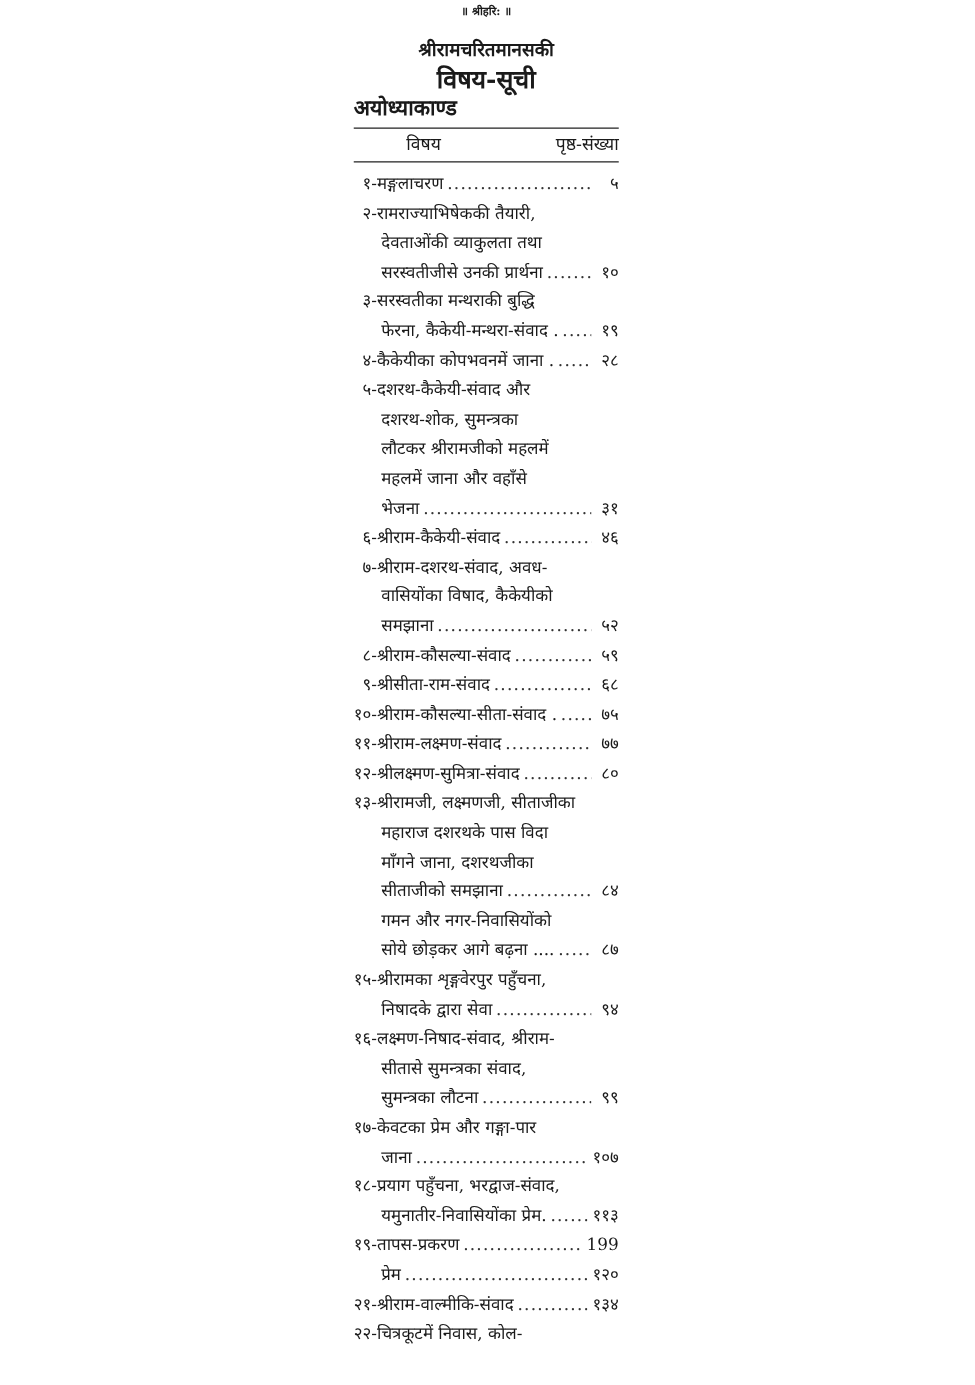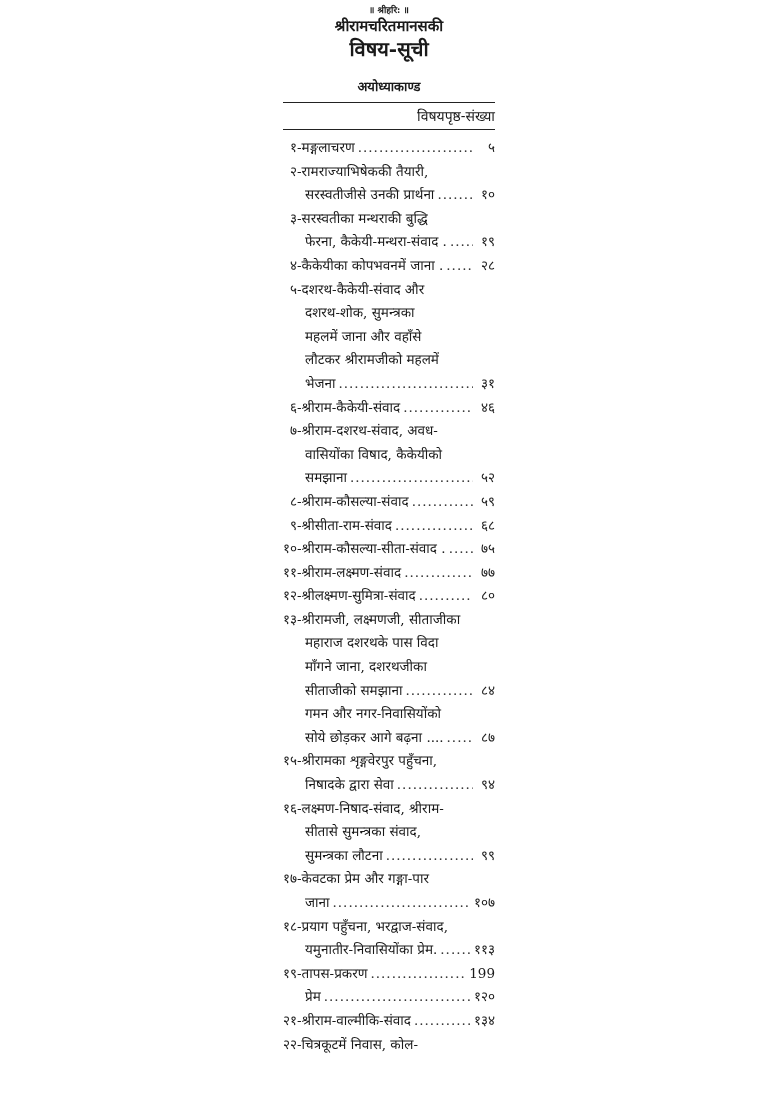--- a/index.html
+++ b/index.html
@@ -28,48 +28,48 @@
       height: 12px;
       line-height: 12px;
       font-weight: bold;
     }
     .title-line {
       text-align: center;
       font-size: 15px;
       font-weight: bold;
       line-height: 20px;
       height: 20px;
-      margin-top: 0;
+      margin-top: 14px;
     }
     .main-title {
       text-align: center;
       font-size: 20px;
       font-weight: bold;
       line-height: 26px;
       height: 26px;
     }
     .kand {
-      text-align: center;
-      font-size: 13px;
+      font-size: 17px;
       font-weight: bold;
       line-height: 18px;
       height: 18px;
-      margin-top: 16px;
+      margin-top: 2px;
     }
     .rule-top {
       border-top: 1.5px solid #222;
       margin-top: 6px;
     }
     .col-header {
       display: flex;
-      justify-content: flex-end;
+      justify-content: space-between;
       align-items: center;
       height: 26px;
       font-size: 14px;
       line-height: 26px;
+      margin-left: 42px;
     }
     .rule-bottom {
       border-top: 1.5px solid #222;
     }
     .toc {
       margin-top: 6px;
       font-size: 13.5px;
     }
     .entry {
       position: relative;
@@ -121,20 +121,23 @@
           <span class="text"><span>१</span><span>-</span><span>मङ्गलाचरण</span></span>
           <span class="leader">................................................................................</span>
           <span class="pg">५</span>
         </div>
       </div>
       <div class="entry">
         <div class="line first single">
           <span class="text"><span>२</span><span>-</span><span>रामराज्याभिषेककी तैयारी,</span></span>
         </div>
         <div class="line cont">
+          <span class="text"><span>देवताओंकी व्याकुलता तथा</span></span>
+        </div>
+        <div class="line cont">
           <span class="text"><span>सरस्वतीजीसे उनकी प्रार्थना</span></span>
           <span class="leader">................................................................................</span>
           <span class="pg">१०</span>
         </div>
       </div>
       <div class="entry">
         <div class="line first single">
           <span class="text"><span>३</span><span>-</span><span>सरस्वतीका मन्थराकी बुद्धि</span></span>
         </div>
         <div class="line cont">
@@ -151,24 +154,24 @@
         </div>
       </div>
       <div class="entry">
         <div class="line first single">
           <span class="text"><span>५</span><span>-</span><span>दशरथ-कैकेयी-संवाद और</span></span>
         </div>
         <div class="line cont">
           <span class="text"><span>दशरथ-शोक, सुमन्त्रका</span></span>
         </div>
         <div class="line cont">
+          <span class="text"><span>लौटकर श्रीरामजीको महलमें</span></span>
+        </div>
+        <div class="line cont">
           <span class="text"><span>महलमें जाना और वहाँसे</span></span>
-        </div>
-        <div class="line cont">
-          <span class="text"><span>लौटकर श्रीरामजीको महलमें</span></span>
         </div>
         <div class="line cont">
           <span class="text"><span>भेजना</span></span>
           <span class="leader">................................................................................</span>
           <span class="pg">३१</span>
         </div>
       </div>
       <div class="entry">
         <div class="line first single">
           <span class="text"><span>६</span><span>-</span><span>श्रीराम-कैकेयी-संवाद</span></span>

